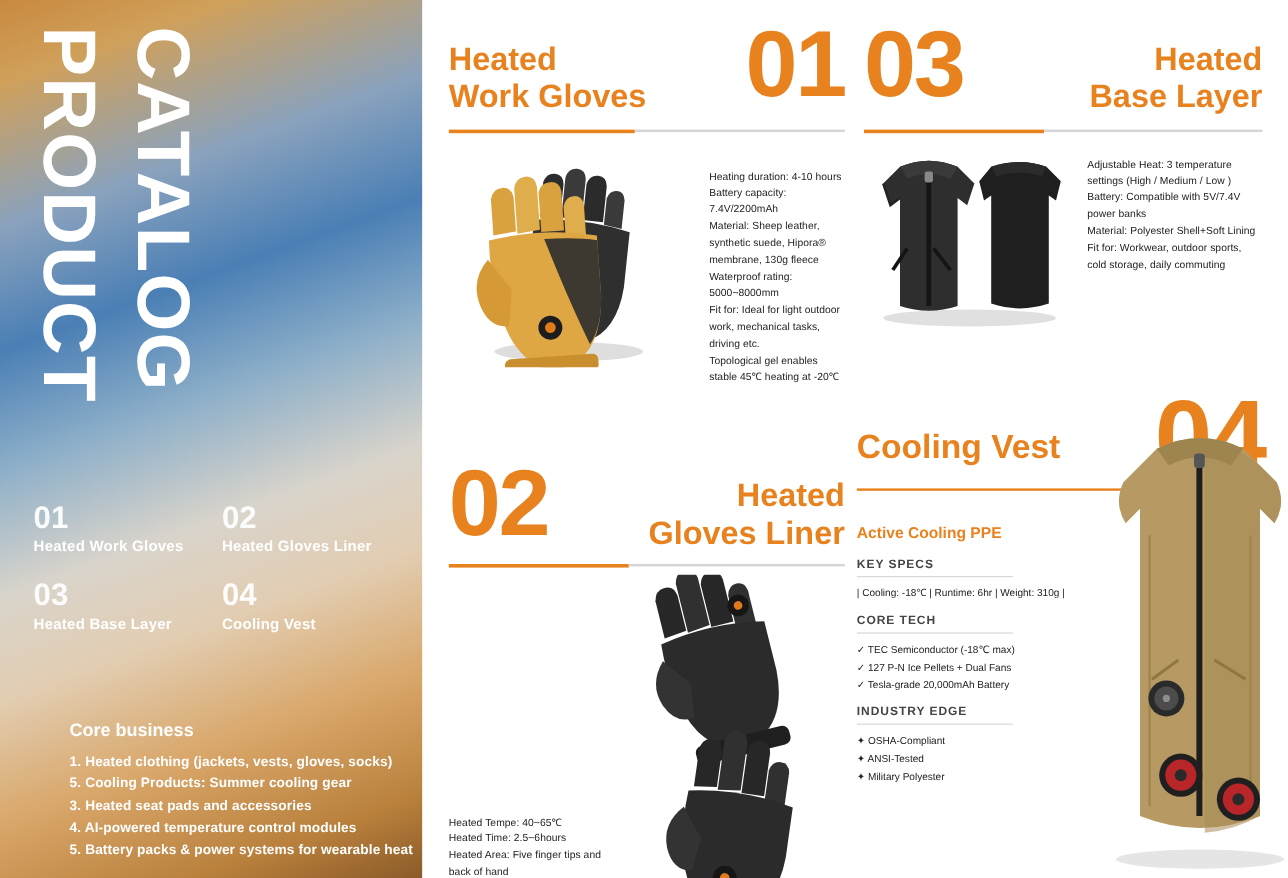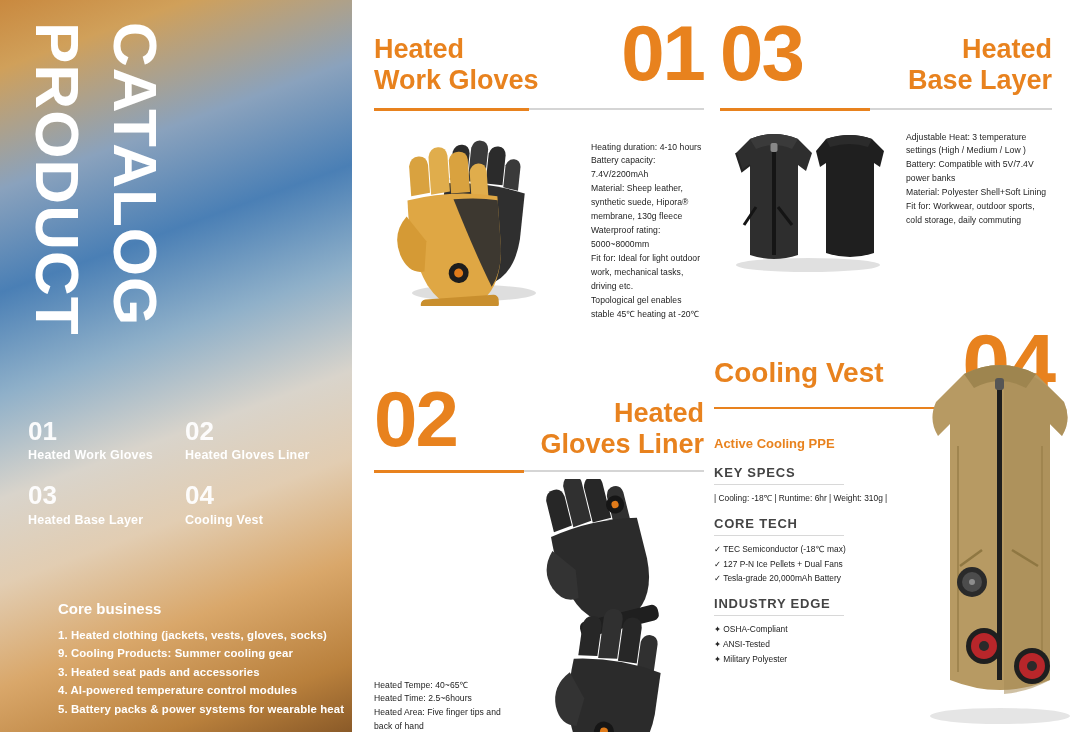--- a/index.html
+++ b/index.html
@@ -165,21 +165,21 @@
 
   
   .b04 { position: absolute; left: 362px; top: 330px; width: 340px; }
   .b04 .head { display: flex; align-items: center; justify-content: space-between; }
   .b04 .secttitle { font-size: 28px; padding-top: 18px; }
   .b04 .bignum { font-size: 86px; }
   .b04 .rule-main { margin-top: 8px; height: 2.5px; background: #E8821E; width: 340px; }
   .b04 .panel { margin-top: 10px; width: 210px; }
   .b04 .subtitle { font-size: 13px; font-weight: bold; color: #E8821E; margin-bottom: 14px; margin-top: 27px; }
   .kgroup { margin-bottom: 10px; }
-  .ktitle { font-size: 13px; font-weight: bold; color: #444; letter-spacing: .8px; margin-bottom: 4px; }
+  .ktitle { font-size: 10px; font-weight: bold; color: #444; letter-spacing: .8px; margin-bottom: 4px; }
   .kline { height: 1px; background: #d8d8d8; margin-bottom: 6px; width: 130px; }
   .kbody { font-size: 8.4px; color: #222; line-height: 1.75; }
 
   .vest-img {
     position: absolute;
     left: 560px; top: 350px;
     width: 175px; height: 375px;
   }
 </style>
 </head>
@@ -210,21 +210,21 @@
       <div class="toc-item">
         <div class="num">04</div>
         <div class="lbl">Cooling Vest</div>
       </div>
     </div>
 
     <div class="core">
       <h3>Core business</h3>
       <ol>
         <li>1. Heated clothing (jackets, vests, gloves, socks)</li>
-        <li>9. Cooling Products: Summer cooling gear</li>
+        <li>5. Cooling Products: Summer cooling gear</li>
         <li>3. Heated seat pads and accessories</li>
         <li>4. AI-powered temperature control modules</li>
         <li>5. Battery packs &amp; power systems for wearable heat</li>
       </ol>
     </div>
   </div>
 
   <div class="right">
 
     <div class="b01">

